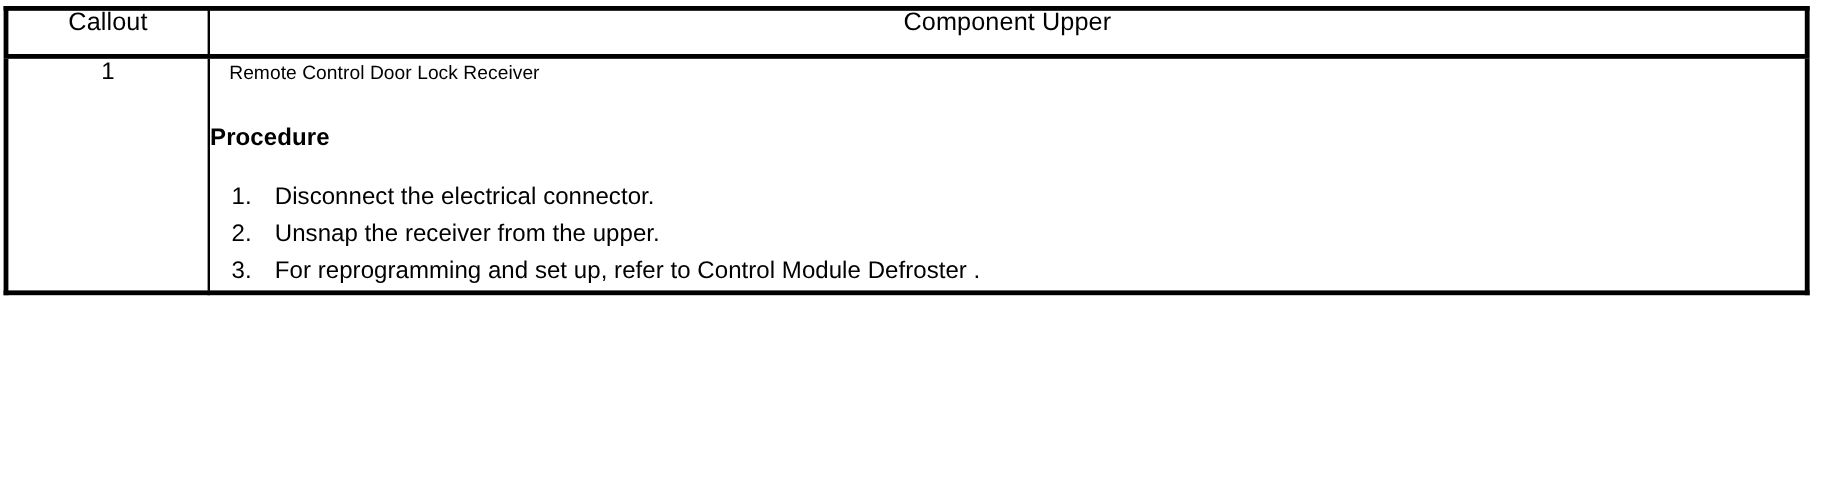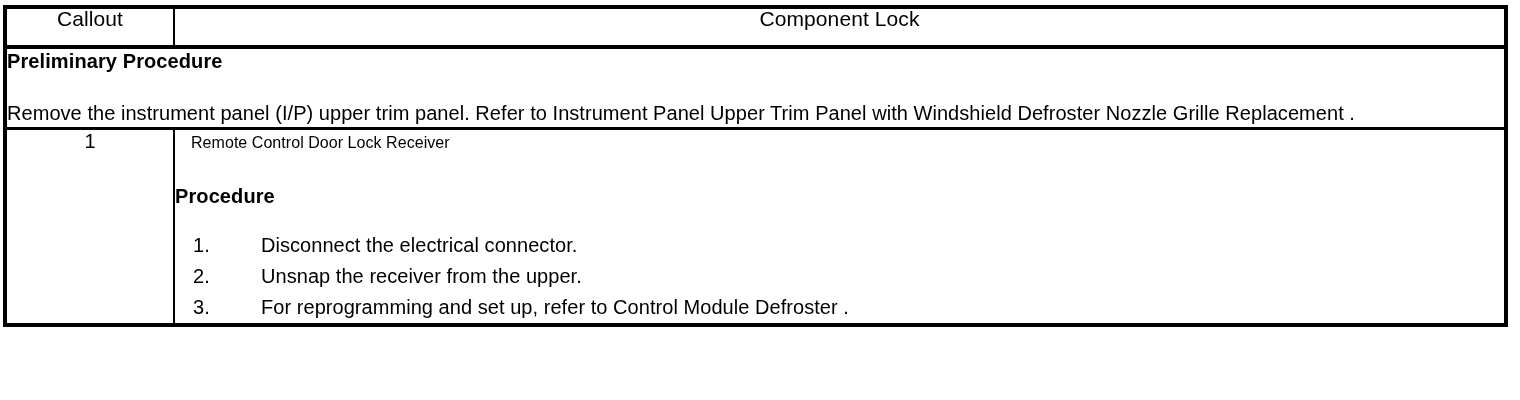--- a/index.html
+++ b/index.html
@@ -126,50 +126,42 @@
     padding-left: 18px;
     letter-spacing: 0.05px;
   }
   .step-marker {
     width: 36px;
     flex: 0 0 36px;
     text-align: left;
   }
   .step-text {
     flex: 1 1 auto;
-    margin-left: 32px;
   }
 </style>
 </head>
 <body>
 
 <div class="page">
 
   <table class="svc-table">
     <colgroup>
       <col class="c-callout">
       <col class="c-name">
     </colgroup>
 
     <thead>
       <tr>
         <th class="hdr-cell hdr-callout">Callout</th>
-        <th class="hdr-cell">Component Lock</th>
+        <th class="hdr-cell">Component Upper</th>
       </tr>
     </thead>
 
     <tbody>
 
-      <tr>
-        <td class="prelim-cell" colspan="2">
-          <div class="prelim-title">Preliminary Procedure</div>
-          <div class="prelim-gap"></div>
-          <div class="prelim-body">Remove the instrument panel (I/P) upper trim panel. Refer to Instrument Panel Upper Trim Panel with Windshield Defroster Nozzle Grille Replacement .</div>
-        </td>
-      </tr>
 
       <tr>
         <td class="callout-num-cell">1</td>
         <td class="body-cell">
           <div class="comp-name">Remote Control Door Lock Receiver</div>
           <div class="sub-gap"></div>
           <div class="proc-heading">Procedure</div>
           <div class="steps-gap"></div>
           <ol class="step-list">
             <li class="step-row">

